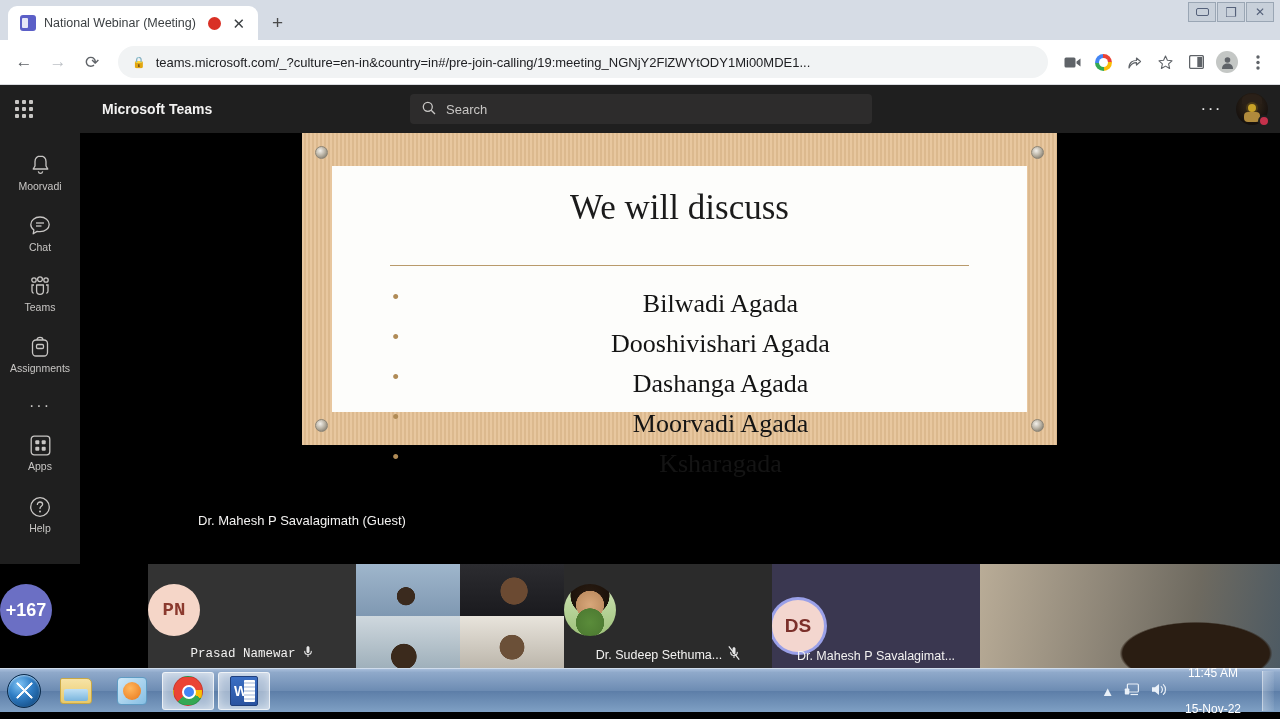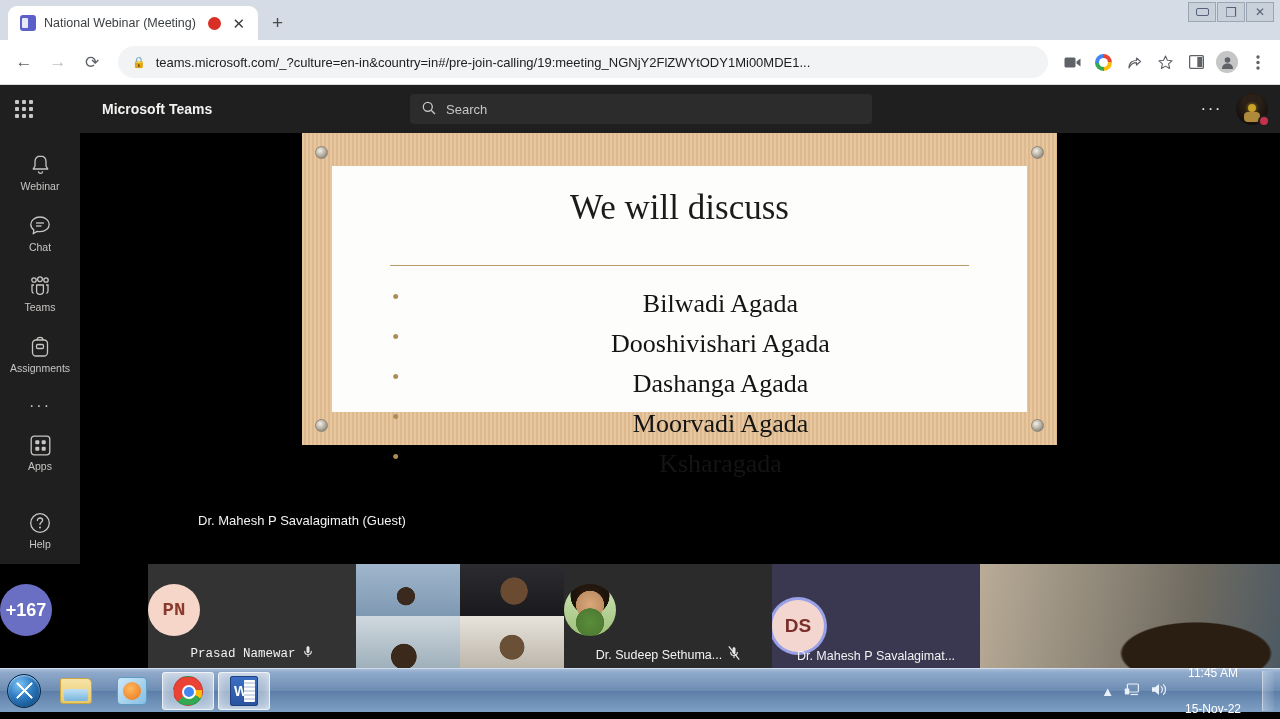--- a/index.html
+++ b/index.html
@@ -211,21 +211,21 @@
   }
   .rail-item {
     width: 68px; padding: 8px 0 6px;
     display: flex; flex-direction: column; align-items: center; gap: 4px;
     cursor: pointer; margin-bottom: 7px;
   }
   .rail-ico { color: #c8c6c4; height: 24px; display:flex; align-items:center; justify-content:center; }
   .rail-ico svg { display:block; }
   .rail-label { font-size: 10.5px; color: #c8c6c4; text-align: center; line-height: 1.1; }
   .rail-dots { color:#c8c6c4; font-size: 16px; letter-spacing: 2px; padding: 10px 0; cursor:pointer; }
-  .rail-help { position: absolute; bottom: 0; }
+  .rail-help { position: absolute; bottom: 16px; }
 
   .stage {
     flex: 1 1 auto; position: relative;
     background: #000;
     overflow: hidden;
   }
 
   
   .frame {
     position: absolute; left: 222px; top: 0px;
@@ -557,21 +557,21 @@
 
       <div class="rail">
 
         <div class="rail-item">
           <span class="rail-ico">
             <svg width="21" height="22" viewBox="0 0 21 22">
                 <path d="M10.5 2 C7.2 2 5 4.3 5 7.5 L5 12 L3.2 15 L17.8 15 L16 12 L16 7.5 C16 4.3 13.8 2 10.5 2 Z" fill="none" stroke="#c8c6c4" stroke-width="1.3" stroke-linejoin="round"></path>
                 <path d="M8.3 17.3 C8.6 18.6 9.5 19.4 10.5 19.4 C11.5 19.4 12.4 18.6 12.7 17.3" fill="none" stroke="#c8c6c4" stroke-width="1.3"></path>
               </svg>
           </span>
-          <span class="rail-label">Webinar</span>
+          <span class="rail-label">Moorvadi</span>
         </div>
 
         <div class="rail-item">
           <span class="rail-ico">
             <svg width="22" height="21" viewBox="0 0 22 21">
                 <path d="M11 2 C5.8 2 1.8 5.3 1.8 9.4 C1.8 11.6 3 13.6 4.9 15 L4.2 18.8 L8.1 16.4 C9 16.6 10 16.7 11 16.7 C16.2 16.7 20.2 13.4 20.2 9.4 C20.2 5.3 16.2 2 11 2 Z" fill="none" stroke="#c8c6c4" stroke-width="1.3" stroke-linejoin="round"></path>
                 <line x1="7" y1="8" x2="15" y2="8" stroke="#c8c6c4" stroke-width="1.3"></line>
                 <line x1="7" y1="11" x2="12.5" y2="11" stroke="#c8c6c4" stroke-width="1.3"></line>
               </svg>
           </span>

